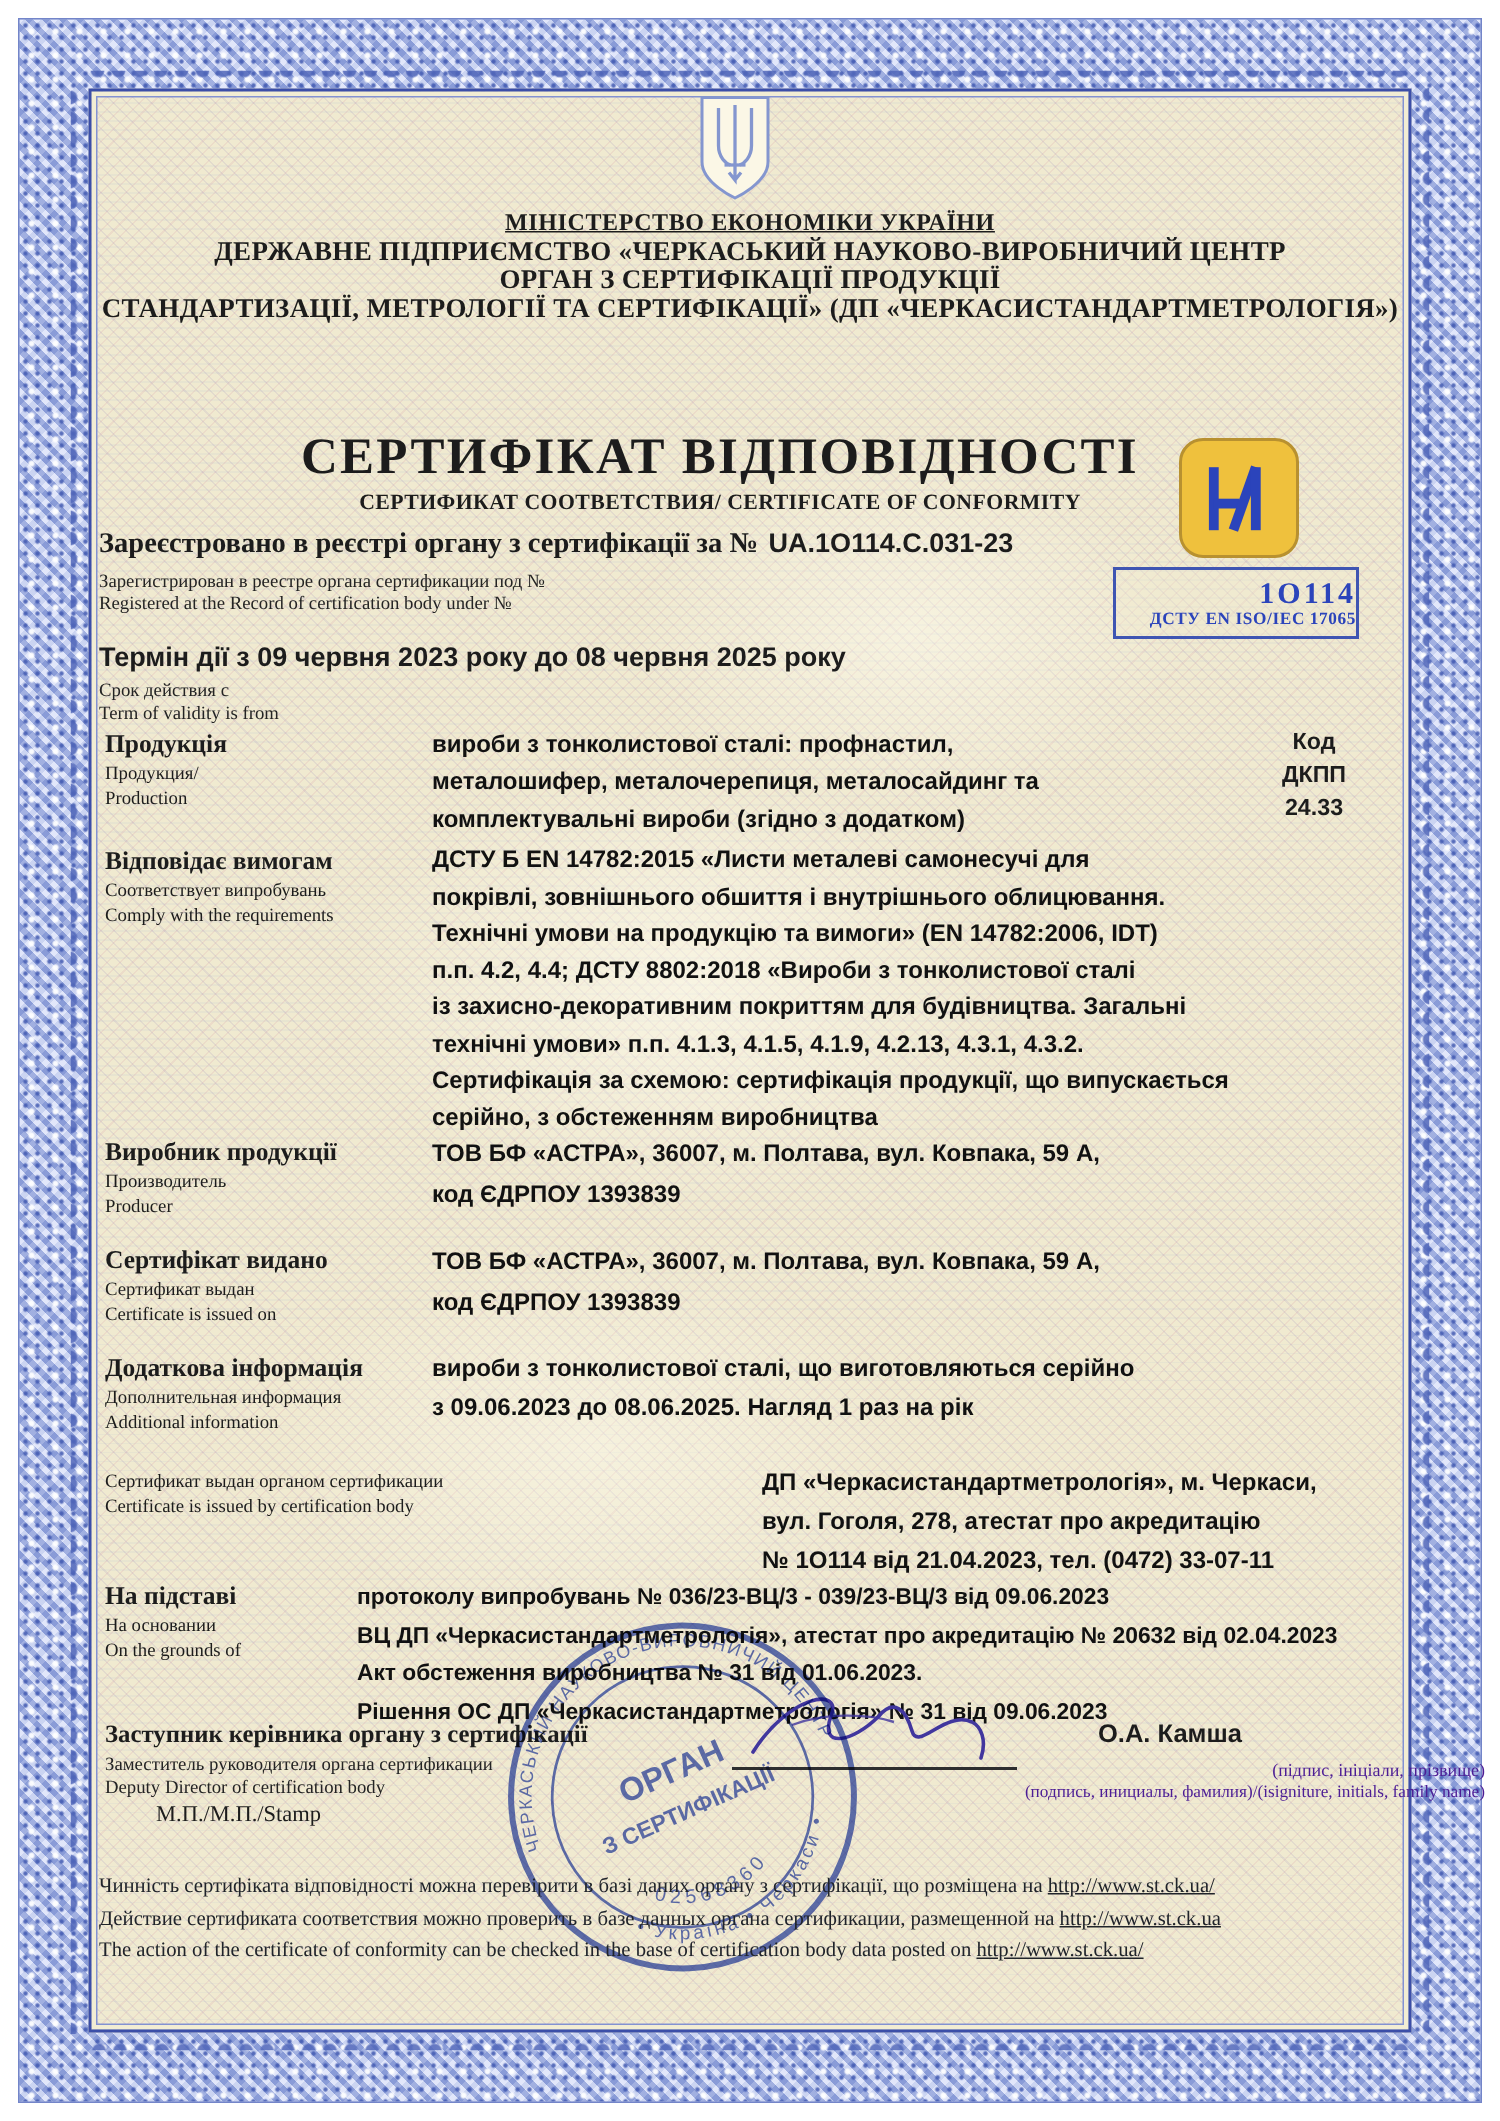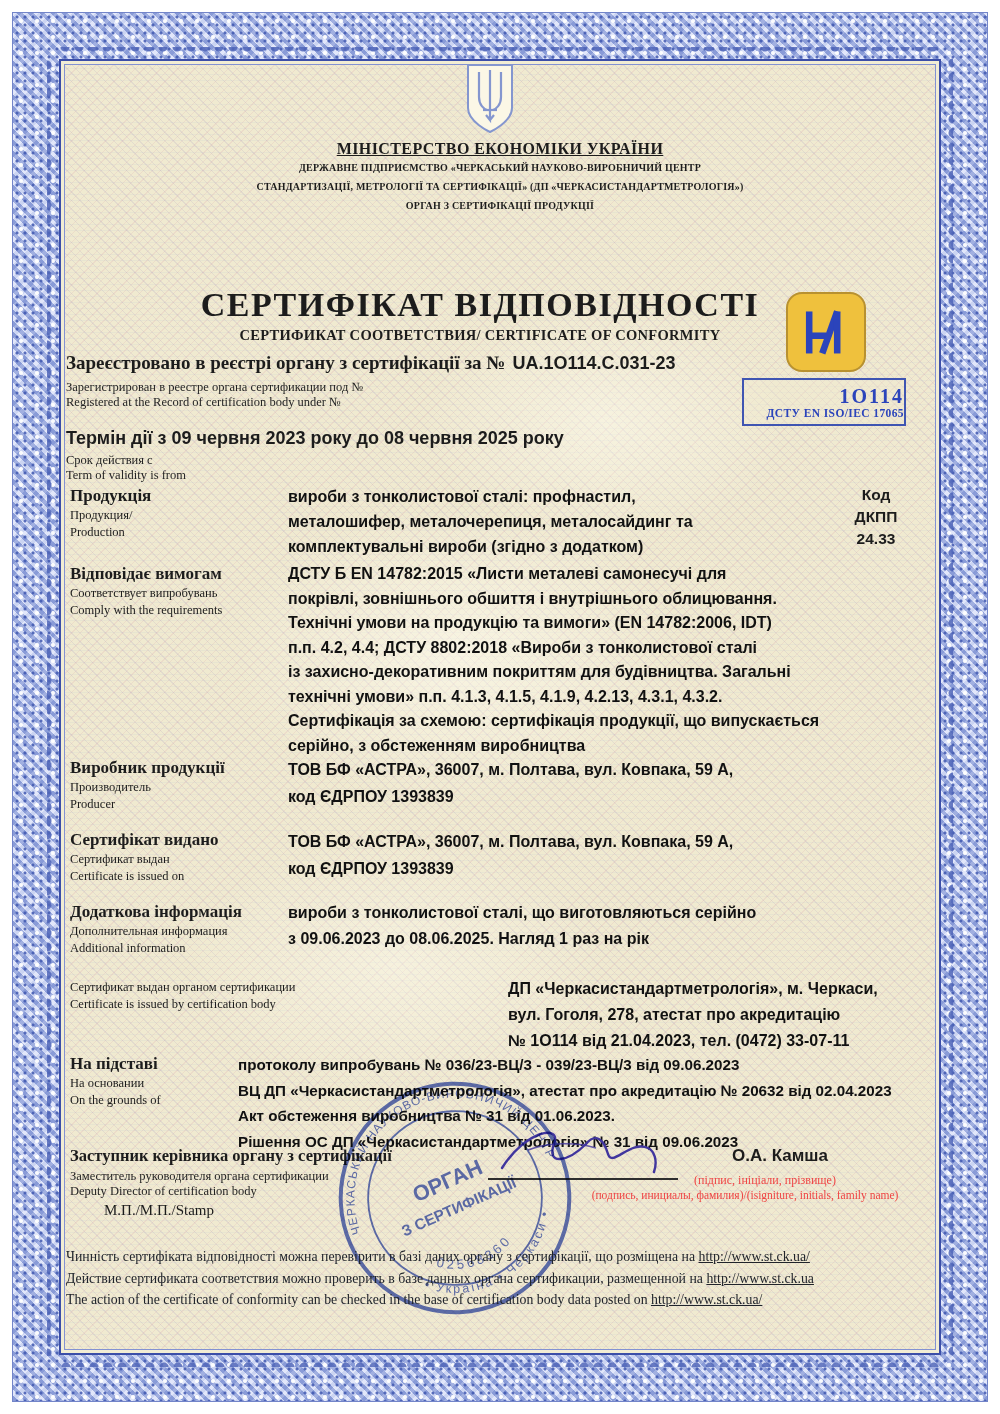--- a/index.html
+++ b/index.html
@@ -43,21 +43,21 @@
 
   .abs{position:absolute;}
   .ctr{text-align:center;}
   .sansb{font-family:"Liberation Sans",sans-serif;font-weight:bold;}
   .small{font-size:12.5px;line-height:15px;color:#242424;}
   .val{white-space:pre;font-family:"Liberation Sans",sans-serif;font-weight:bold;font-size:16px;line-height:25px;color:#111;}
   .lab-ua{font-size:17px;font-weight:bold;font-family:"Liberation Serif",serif;}
   .lab-sub{font-size:12.5px;line-height:15px;margin-top:2px;}
 
   .hdr-line1{font-size:16px;font-weight:bold;letter-spacing:.4px;text-decoration:underline;}
-  .hdr-line{font-size:10px;font-weight:bold;line-height:19px;letter-spacing:.2px;}
+  .hdr-line{font-size:18px;font-weight:bold;line-height:19px;letter-spacing:.2px;}
   .title{font-size:34px;font-weight:bold;letter-spacing:1.5px;}
   .subtitle{font-size:14.5px;font-weight:bold;letter-spacing:.3px;}
   .regline{font-size:19px;font-weight:bold;}
   .regnum{font-family:Liberation Sans, sans-serif;font-weight:bold;font-size:18px;margin-left:7px;}
   .validity{font-size:18px;}
 
   .logo-box{left:786px;top:292px;width:76px;height:76px;background:#efc13d;border:2px solid #b89130;
     border-radius:16px;display:flex;align-items:center;justify-content:center;}
   .acc-box{left:742px;top:378px;width:160px;height:44px;border:2px solid #3f55b2;color:#2b44bb;
     display:flex;flex-direction:column;align-items:flex-end;justify-content:center;background:rgba(240,234,208,.35);}
@@ -66,21 +66,21 @@
 
   .code-col{left:828px;width:96px;text-align:center;white-space:pre-line;
     font-family:"Liberation Sans",sans-serif;font-weight:bold;font-size:15.5px;line-height:22px;}
 
   .footer-line{font-size:13.8px;line-height:21.5px;color:#20242b;}
   .flink{text-decoration:underline;color:#20242b;}
 
   .sig-wrap{left:488px;top:1124px;width:190px;height:54px;border-bottom:2px solid #2e2e2e;}
   .stamp{left:330px;top:1078px;width:250px;height:240px;transform:rotate(-24deg);opacity:.8;mix-blend-mode:multiply;}
   .name{font-size:17px;}
-  .note{font-size:12px;color:#ef4444;}
+  .note{font-size:12px;color:#4c1d95;text-align:right;}
 </style>
 </head>
 <body>
 
 <div class="page">
   <div class="band"></div>
   <div class="scallop sc-top"></div>
   <div class="scallop sc-bot"></div>
   <div class="scallop sc-left"></div>
   <div class="scallop sc-right"></div>
@@ -93,22 +93,22 @@
       <path d="M37 10 V35 C37 43 32 47 29 48"></path>
       <path d="M26 8 V48"></path>
       <path d="M19 48 H33"></path>
       <path d="M26 48 V58 L22 53 M26 58 L30 53"></path>
     </g>
   </svg>
 
   <div class="abs ctr" style="left:60px;top:140px;width:880px;">
     <div class="hdr-line1">МІНІСТЕРСТВО ЕКОНОМІКИ УКРАЇНИ</div>
     <div class="hdr-line">ДЕРЖАВНЕ ПІДПРИЄМСТВО «ЧЕРКАСЬКИЙ НАУКОВО-ВИРОБНИЧИЙ ЦЕНТР</div>
+    <div class="hdr-line">ОРГАН З СЕРТИФІКАЦІЇ ПРОДУКЦІЇ</div>
     <div class="hdr-line">СТАНДАРТИЗАЦІЇ, МЕТРОЛОГІЇ ТА СЕРТИФІКАЦІЇ» (ДП «ЧЕРКАСИСТАНДАРТМЕТРОЛОГІЯ»)</div>
-    <div class="hdr-line">ОРГАН З СЕРТИФІКАЦІЇ ПРОДУКЦІЇ</div>
   </div>
 
   <div class="abs ctr title" style="left:40px;top:286px;width:880px;">СЕРТИФІКАТ ВІДПОВІДНОСТІ</div>
   <div class="abs ctr subtitle" style="left:40px;top:327px;width:880px;">СЕРТИФИКАТ СООТВЕТСТВИЯ/ CERTIFICATE OF CONFORMITY</div>
 
   <div class="abs regline" style="left:66px;top:352px;">
     <span>Зареєстровано в реєстрі органу з сертифікації за №</span><span class="regnum">UA.1О114.С.031-23</span>
   </div>
   <div class="abs small" style="left:66px;top:380px;">Зарегистрирован в реестре органа сертификации под №</div>
   <div class="abs small" style="left:66px;top:395px;">Registered at the Record of certification body under №</div>

